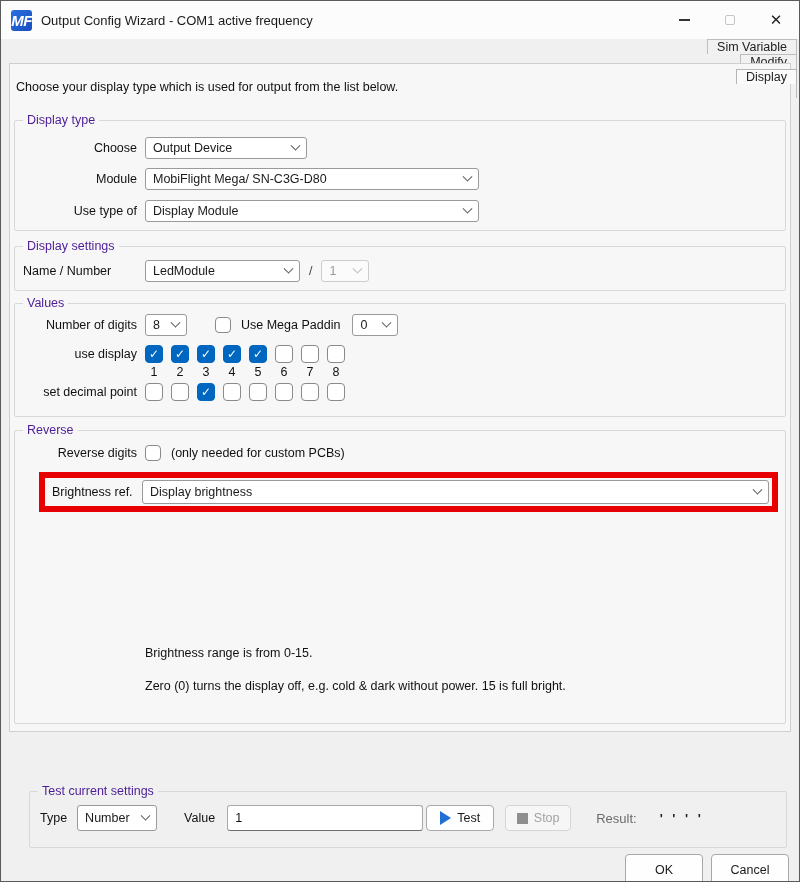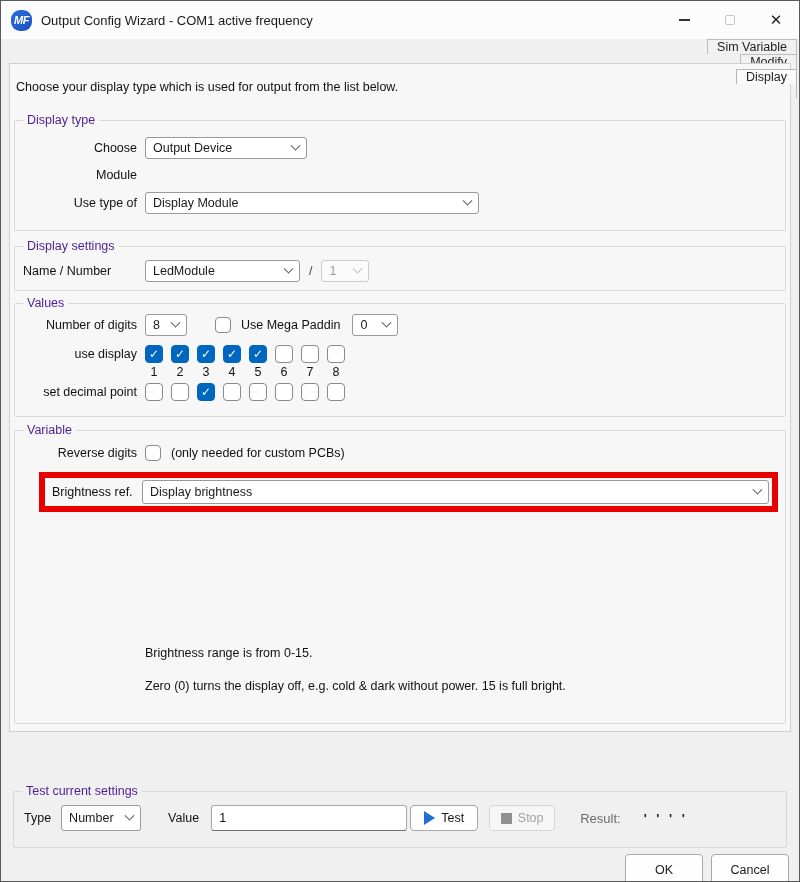--- a/index.html
+++ b/index.html
@@ -5,23 +5,23 @@
   * { box-sizing: border-box; margin: 0; padding: 0; }
   html,body { width:800px; height:882px; }
   body {
     font-family: "Liberation Sans", "DejaVu Sans", sans-serif;
     background:#f0f0f0; color:#111; font-size:12.5px;
     border:1px solid #5a5a5a; position:relative; overflow:hidden;
   }
   
   .titlebar { position:absolute; top:0; left:0; right:0; height:38px;
     background:#fcfcfc; display:flex; align-items:center; }
-  .logo { width:21px; height:21px; margin-left:10px; border-radius:9px;
+  .logo { width:21px; height:21px; margin-left:10px; border-radius:3px;
     background:linear-gradient(135deg,#2a6fe0,#1a4fc0);
-    color:#fff; font-style:italic; font-weight:bold; font-size:11px;
+    color:#fff; font-style:italic; font-weight:bold; font-size:15px;
     display:flex; align-items:center; justify-content:center; letter-spacing:-.5px; }
   .title { margin-left:9px; font-size:13px; color:#1a1a1a; flex:1; }
   .win-controls { display:flex; height:100%; }
   .win-btn { width:46px; height:100%; display:flex; align-items:center; justify-content:center; cursor:default; }
   .min-glyph { width:11px; height:1.4px; background:#333; }
   .max-glyph { width:10px; height:10px; border:1.2px solid #c6c6c6; border-radius:2px; }
   .close-glyph::before { content:"✕"; font-size:15px; color:#222; }
   
   .tabstrip { position:absolute; top:38px; left:0; right:0; height:24px;
     display:flex; align-items:flex-end; padding-left:8px;flex-direction:column; }
@@ -76,21 +76,21 @@
   .hint { margin-left:10px; font-size:12.5px; }
   
   .row-reverse { margin-bottom:11px; }
   .redbox { margin:0 7px 0 24px; border:6px solid #e80000; height:40px;
     display:flex; align-items:center; background:#f7f7f7; padding:0 3px 0 7px; }
   .redbox .blbl { width:90px; flex:none; font-size:12.5px; }
   .redbox .combo { flex:1; height:24px; }
   .info1 { margin:134px 0 0 130px; font-size:12.5px; }
   .info2 { margin:19px 0 0 130px; font-size:12.5px; }
   
-  .g-test { position:absolute; top:790px; left:8px; right:8px; height:57px;
+  .g-test { position:absolute; top:790px; left:24px; right:8px; height:57px;
     background:#f0f0f0; padding-top:13px; }
   .g-test > .legend { background:#f0f0f0; }
   .t-lbl { margin:0 10px; font-size:12.5px; }
   .value-input { width:196px; height:26px; margin-left:2px; background:#fff;
     border:1px solid #a8a8a8; border-bottom:1.6px solid #6f6f6f; border-radius:3px;
     padding:0 7px; font-family:inherit; font-size:12.5px; color:#111; }
   .btn { height:26px; border:1px solid #a8a8a8; border-radius:4px; background:#fefefe;
     display:flex; align-items:center; justify-content:center; font-size:12.5px;
     color:#1a1a1a; }
   .btn-test { width:68px; margin-left:3px; gap:6px; }
@@ -138,20 +138,24 @@
     <span class="legend">Display type</span>
     <div class="row row-r1">
       <span class="lbl">Choose</span>
       <div class="combo w-output">
         <span class="combo-val">Output Device</span>
         <span class="chev"></span>
       </div>
     </div>
     <div class="row row-r1" style="margin-bottom:10px;">
       <span class="lbl">Module</span>
+      <div class="combo w-module">
+        <span class="combo-val">MobiFlight Mega/ SN-C3G-D80</span>
+        <span class="chev"></span>
+      </div>
     </div>
     <div class="row">
       <span class="lbl">Use type of</span>
       <div class="combo w-module">
         <span class="combo-val">Display Module</span>
         <span class="chev"></span>
       </div>
     </div>
   </div>
 
@@ -218,21 +222,21 @@
           <span class="checkbox"></span>
           <span class="checkbox"></span>
           <span class="checkbox"></span>
           <span class="checkbox"></span>
           <span class="checkbox"></span>
         </div>
     </div>
   </div>
 
   <div class="group g-extended">
-    <span class="legend">Variable</span>
+    <span class="legend">Reverse</span>
     <div class="row row-reverse">
       <span class="lbl">Reverse digits</span>
       <span class="checkbox small"></span>
       <span class="hint">(only needed for custom PCBs)</span>
     </div>
     <div class="redbox">
       <span class="blbl">Brightness ref.</span>
       <div class="combo">
         <span class="combo-val">Display brightness</span>
         <span class="chev"></span>

